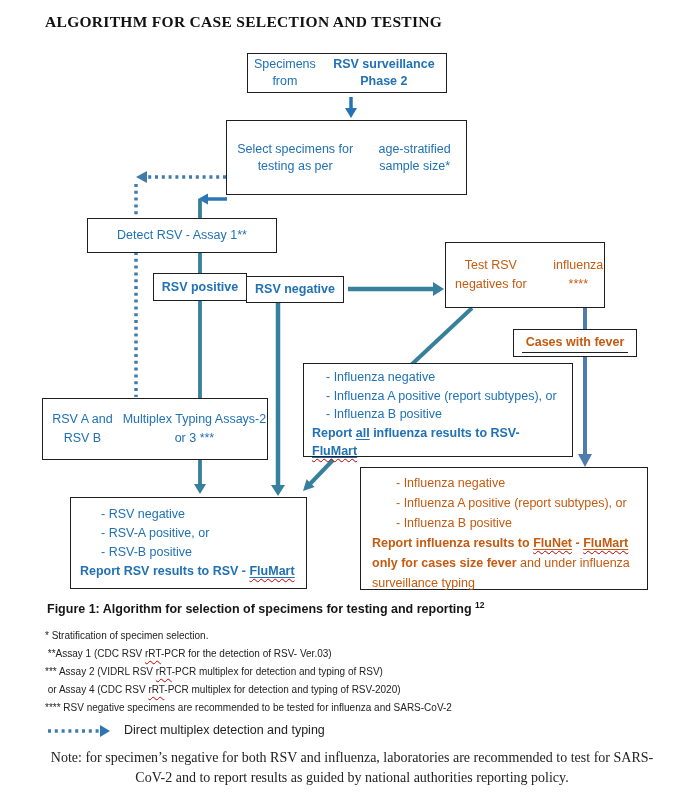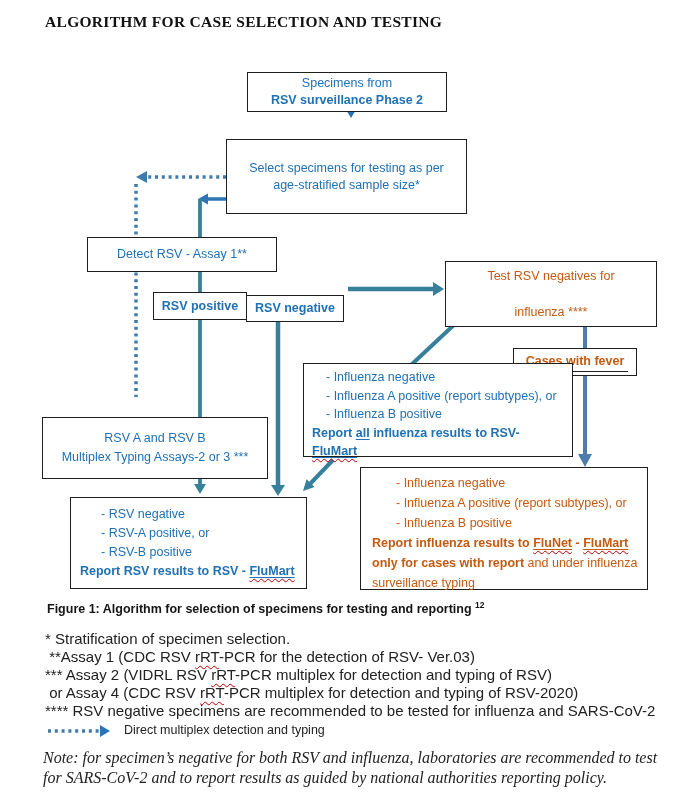--- a/index.html
+++ b/index.html
@@ -15,39 +15,39 @@
   html,body{margin:0;padding:0;background:#ffffff;}
   #page{
     position:relative;width:675px;height:799px;background:#ffffff;overflow:hidden;
     font-family:"Liberation Sans","DejaVu Sans",sans-serif;color:var(--ink);border-radius:9px;
   }
   #connectors{position:absolute;left:0;top:0;z-index:1;}
   .box{
     position:absolute;z-index:2;background:#ffffff;border:1.5px solid #1f1f1f;
     box-sizing:border-box;font-size:12.5px;line-height:17px;
   }
-  .center{display:flex;flex-direction:column;justify-content:center;align-items:center;text-align:center;margin-top:19px;}
+  .center{display:flex;flex-direction:row;justify-content:center;align-items:center;text-align:center;}
   .blue{color:var(--blue);}
   .orange{color:var(--orange);}
   .bold{font-weight:bold;}
   .u{text-decoration:underline;text-underline-offset:2px;}
   .sq{text-decoration-line:underline;text-decoration-style:wavy;text-decoration-color:var(--squiggle);text-decoration-thickness:1px;text-underline-offset:3px;}
   .resultbox div{white-space:pre-wrap;}
   .title{
     position:absolute;left:45px;top:13px;z-index:2;
     font-family:"Liberation Serif","DejaVu Serif",serif;font-weight:bold;font-size:15.5px;letter-spacing:.3px;color:#111;
   }
   .caption{position:absolute;left:47px;top:600px;z-index:2;font-size:12.5px;font-weight:bold;color:#151515;}
   .caption sup{font-size:8.5px;}
-  .footnotes{position:absolute;left:45px;top:630px;z-index:2;font-size:15px;color:#222;}
+  .footnotes{position:absolute;left:45px;top:630px;z-index:2;font-size:10px;color:#222;}
   .footnotes div{height:18px;white-space:pre-wrap;}
   .legend-label{position:absolute;left:124px;top:723px;z-index:2;font-size:12.5px;color:#222;}
   .note{
     position:absolute;left:43px;top:748px;width:618px;z-index:2;
-    font-family:"Liberation Serif","DejaVu Serif",serif;font-style:italic;font-size:16px;line-height:20px;color:#222;
+    font-family:"Liberation Serif","DejaVu Serif",serif;font-size:14px;line-height:20px;color:#222;text-align:center;
   }
   .fever-underline{border-bottom:1.5px solid #1f1f1f;padding:0 4px 1px 4px;}
 </style>
 </head>
 <body>
 
 <div id="page">
 
   <div class="title">ALGORITHM FOR CASE SELECTION AND TESTING</div>
 
@@ -99,21 +99,21 @@
   </div>
 
   <div class="box center blue bold" style="left:153px;top:273px;width:94px;height:28px;">
     <div>RSV positive</div>
   </div>
 
   <div class="box center blue bold" style="left:246px;top:276px;width:98px;height:27px;">
     <div>RSV negative</div>
   </div>
 
-  <div class="box center orange" style="left:445px;top:242px;width:212px;height:66px;line-height:19px;gap:17px;">
+  <div class="box center orange" style="left:445px;top:242px;width:160px;height:66px;line-height:19px;gap:17px;">
     <div>Test RSV negatives for</div>
     <div>influenza ****</div>
   </div>
 
   <div class="box center orange bold" style="left:513px;top:329px;width:124px;height:28px;">
     <span class="fever-underline">Cases with fever</span>
   </div>
 
   <div class="box center blue" style="left:42px;top:398px;width:226px;height:62px;line-height:19px;">
     <div>RSV A and RSV B</div>
@@ -133,21 +133,21 @@
     <div style="padding-left:30px;">- RSV-A positive, or</div>
     <div style="padding-left:30px;">- RSV-B positive</div>
     <div class="bold" style="padding-left:9px;"><span>Report RSV results to RSV - </span><span class="u"><span class="sq">FluMart</span></span></div>
   </div>
 
   <div class="box orange resultbox" style="left:360px;top:467px;width:288px;height:123px;padding-top:5px;line-height:20px;">
     <div style="padding-left:35px;">- Influenza negative</div>
     <div style="padding-left:35px;">- Influenza A positive (report subtypes), or</div>
     <div style="padding-left:35px;">- Influenza B positive</div>
     <div class="bold" style="padding-left:11px;"><span>Report influenza results to </span><span class="u"><span class="sq">FluNet</span></span><span> - </span><span class="u"><span class="sq">FluMart</span></span></div>
-    <div style="padding-left:11px;"><span class="bold">only for cases with report</span><span> and under influenza</span></div>
+    <div style="padding-left:11px;"><span class="bold">only for cases size fever</span><span> and under influenza</span></div>
     <div style="padding-left:11px;">surveillance typing</div>
   </div>
 
   <div class="caption"><span>Figure 1: Algorithm for selection of specimens for testing and reporting </span><sup>12</sup></div>
 
   <div class="footnotes">
     <div>* Stratification of specimen selection.</div>
     <div><span> **Assay 1 (CDC RSV </span><span class="sq">rRT</span><span>-PCR for the detection of RSV- Ver.03)</span></div>
     <div><span>*** Assay 2 (VIDRL RSV </span><span class="sq">rRT</span><span>-PCR multiplex for detection and typing of RSV)</span></div>
     <div><span> or Assay 4 (CDC RSV </span><span class="sq">rRT</span><span>-PCR multiplex for detection and typing of RSV-2020)</span></div>

